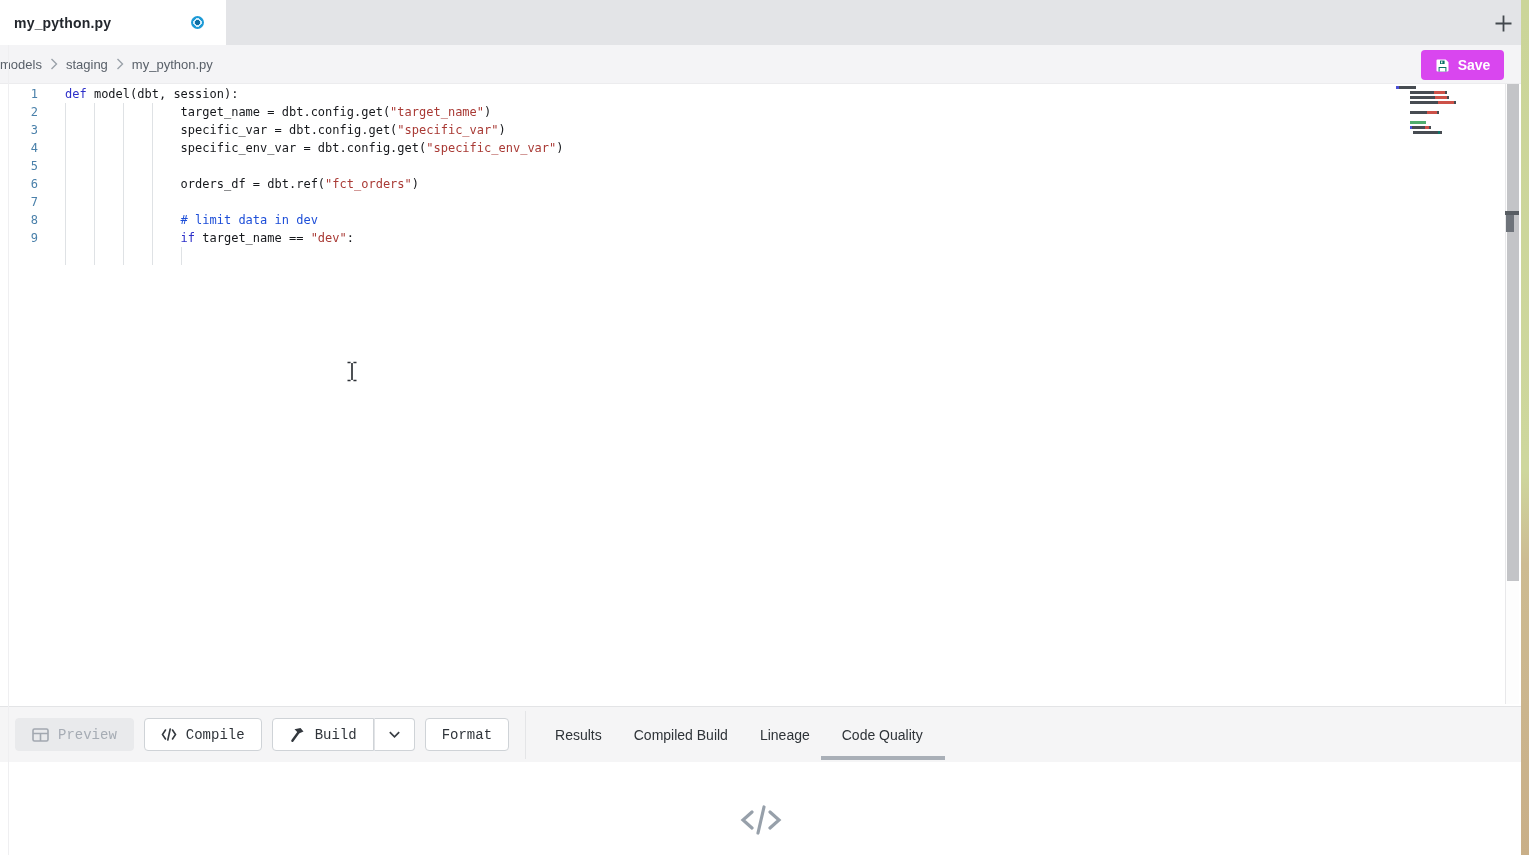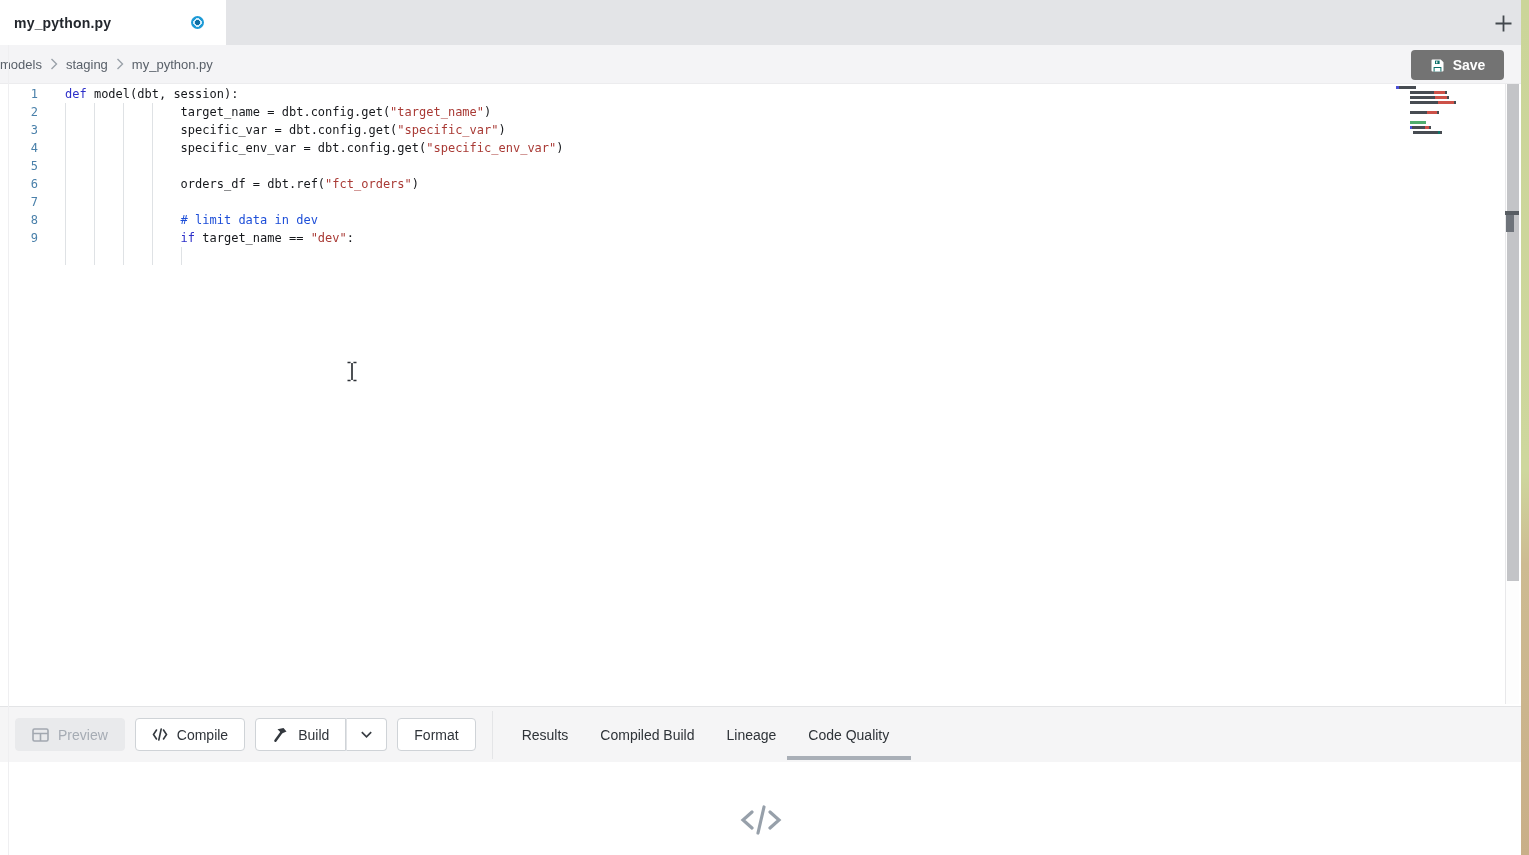--- a/index.html
+++ b/index.html
@@ -19,21 +19,21 @@
   .tab-dot { width:13px; height:13px; border-radius:50%; margin-left:auto; margin-right:8px;
              background:radial-gradient(circle,#0f6fa4 0 2.5px,#cdeafa 2.5px 4.2px,#1c9ad6 4.2px); }
   .newtab-btn { position:absolute; right:6px; top:11px; width:24px; height:24px; display:flex;
                 align-items:center; justify-content:center; cursor:pointer; }
 
   
   .crumbbar { position:relative; height:39px; background:#f4f4f6; border-bottom:1px solid #ececee;
               display:flex; align-items:center; gap:8px; }
   .crumb { font-size:13px; color:#596069; cursor:pointer; }
   .crumb-sep { display:flex; align-items:center; }
-  .save-btn { position:absolute; right:17px; top:5px; height:30px; width:93px; background:#737373;
+  .save-btn { position:absolute; right:17px; top:5px; height:30px; width:83px; background:#d946ef;
               border:none; border-radius:4px; color:#fff; display:flex; align-items:center;
               justify-content:center; gap:8px; font-size:14px; font-weight:bold;
               font-family:"Liberation Sans", sans-serif; cursor:pointer; }
 
   
   .editor { position:relative; height:622px; background:#fff; overflow:hidden; }
   .code-lines { position:relative; padding-top:1px; font-family:"DejaVu Sans Mono", monospace;
                 font-size:12px; line-height:18px; }
   .code-line { display:flex; height:18px; position:relative; }
   .gutter-num { flex:none; width:45px; text-align:right; padding-right:7px; color:#4a80aa; }
@@ -67,21 +67,21 @@
                border-left:1px solid #e8e8ea; background:#fdfdfd; }
   .scroll-thumb { position:absolute; left:1px; right:0; top:0; height:497px; background:#c3c4c7; }
   .scroll-marker-h { position:absolute; left:-1px; right:0; top:127px; height:4px; background:#585d63; }
   .scroll-marker-v { position:absolute; left:0; top:131px; width:8px; height:17px; background:#6e737a; }
 
   
   .toolbar { position:relative; height:56px; background:#f5f5f6; border-top:1px solid #e3e4e6;
              display:flex; align-items:center; padding-left:15px; }
   .btn { height:33px; background:#fff; border:1px solid #cfd3d7; border-radius:4px;
          display:inline-flex; align-items:center; justify-content:center; gap:9px; font-size:14px;
-         color:#2f343a; padding:0 16px; font-family:Liberation Sans, sans-serif; cursor:pointer; }
+         color:#2f343a; padding:0 16px; font-family:Liberation Mono, monospace; cursor:pointer; }
   .btn-disabled { background:#e9eaec; border-color:#e9eaec; color:#a6acb4; cursor:default; }
   .mr { margin-right:10px; }
   .split { display:inline-flex; }
   .split .main { border-radius:4px 0 0 4px; }
   .split .chev { border-radius:0 4px 4px 0; border-left:1px solid #e2e4e7; padding:0 12px; }
   .tb-divider { width:1px; height:48px; background:#e4e5e7; margin-left:16px; }
   .panel-tabs { display:flex; margin-left:29px; gap:32px; align-items:center; }
   .panel-tab { font-size:14px; color:#2e3338; position:relative; padding:6px 0; cursor:pointer; }
   .panel-tab.active::after { content:''; position:absolute; left:-21px; right:-22px; bottom:-11px;
                              height:4px; background:#a9afb7; }

